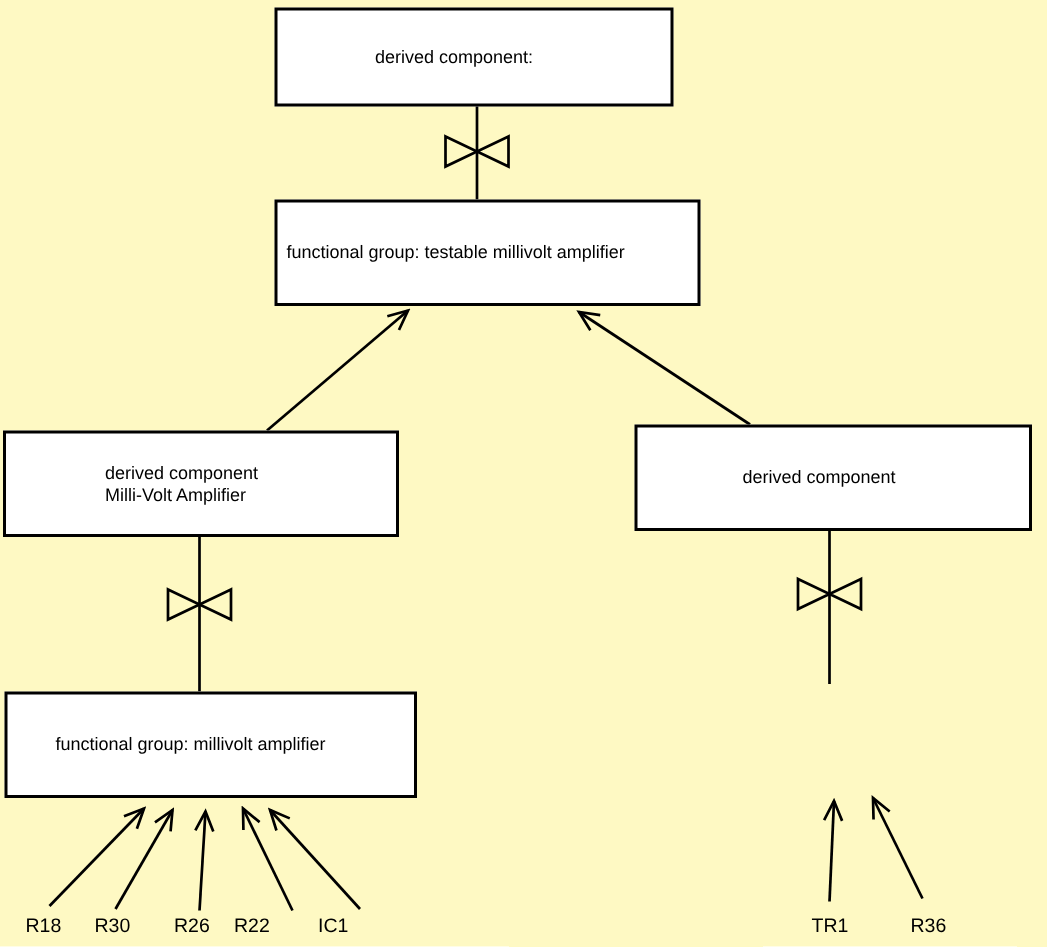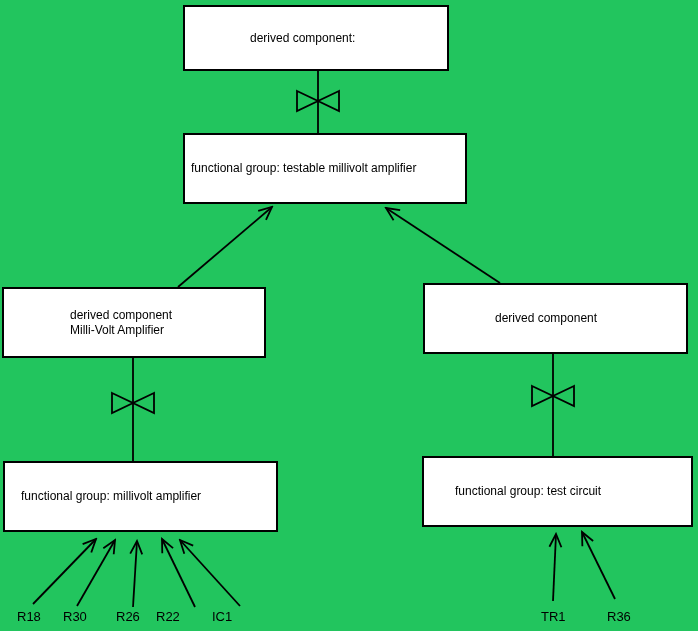--- a/index.html
+++ b/index.html
@@ -4,21 +4,21 @@
 <style>
   html, body {
     margin: 0;
     padding: 0;
     background: #ffffff;
   }
   .canvas {
     position: relative;
     width: 698px;
     height: 631px;
-    background: #22c55e;
+    background: #fef9c3;
     font-family: "Liberation Sans", sans-serif;
     font-size: 12px;
     color: #000000;
     overflow: hidden;
   }
   .connector-layer {
     position: absolute;
     left: 0;
     top: 0;
   }
@@ -38,21 +38,21 @@
   .leaf-label {
     position: absolute;
     font-size: 13px;
     line-height: 14px;
     white-space: pre;
   }
   
   #box-derived-testable { left: 183px; top: 5px;   width: 266px; height: 66px; padding-left: 65px; }
   #box-fg-testable      { left: 183px; top: 133px; width: 284px; height: 71px; padding-left: 6px;  }
   #box-derived-mv       { left: 2px;   top: 287px; width: 264px; height: 71px; padding-left: 66px; }
-  #box-fg-mv            { left: 3px;   top: 461px; width: 275px; height: 71px; padding-left: 16px; }
+  #box-fg-mv            { left: 3px;   top: 461px; width: 275px; height: 71px; padding-left: 32px; }
   #box-derived-tc       { left: 423px; top: 283px; width: 265px; height: 71px; padding-left: 70px; }
   #box-fg-tc            { left: 422px; top: 456px; width: 271px; height: 71px; padding-left: 31px; }
   
   #leaf-r18 { left: 17px;  top: 610px; text-align: center; }
   #leaf-r30 { left: 63px;  top: 610px; }
   #leaf-r26 { left: 116px; top: 610px; }
   #leaf-r22 { left: 156px; top: 610px; }
   #leaf-ic1 { left: 212px; top: 610px; }
   #leaf-tr1 { left: 541px; top: 610px; }
   #leaf-r36 { left: 607px; top: 610px; }
@@ -107,23 +107,20 @@
   </div>
 
   <div class="box" id="box-fg-mv">
     <div class="box-line">functional group: millivolt amplifier</div>
   </div>
 
   <div class="box" id="box-derived-tc">
     <div class="box-line">derived component</div>
   </div>
 
-  <div class="box" id="box-fg-tc">
-    <div class="box-line">functional group: test circuit</div>
-  </div>
 
   <div class="leaf-label" id="leaf-r18">R18</div>
   <div class="leaf-label" id="leaf-r30">R30</div>
   <div class="leaf-label" id="leaf-r26">R26</div>
   <div class="leaf-label" id="leaf-r22">R22</div>
   <div class="leaf-label" id="leaf-ic1">IC1</div>
   <div class="leaf-label" id="leaf-tr1">TR1</div>
   <div class="leaf-label" id="leaf-r36">R36</div>
 
 </div>

